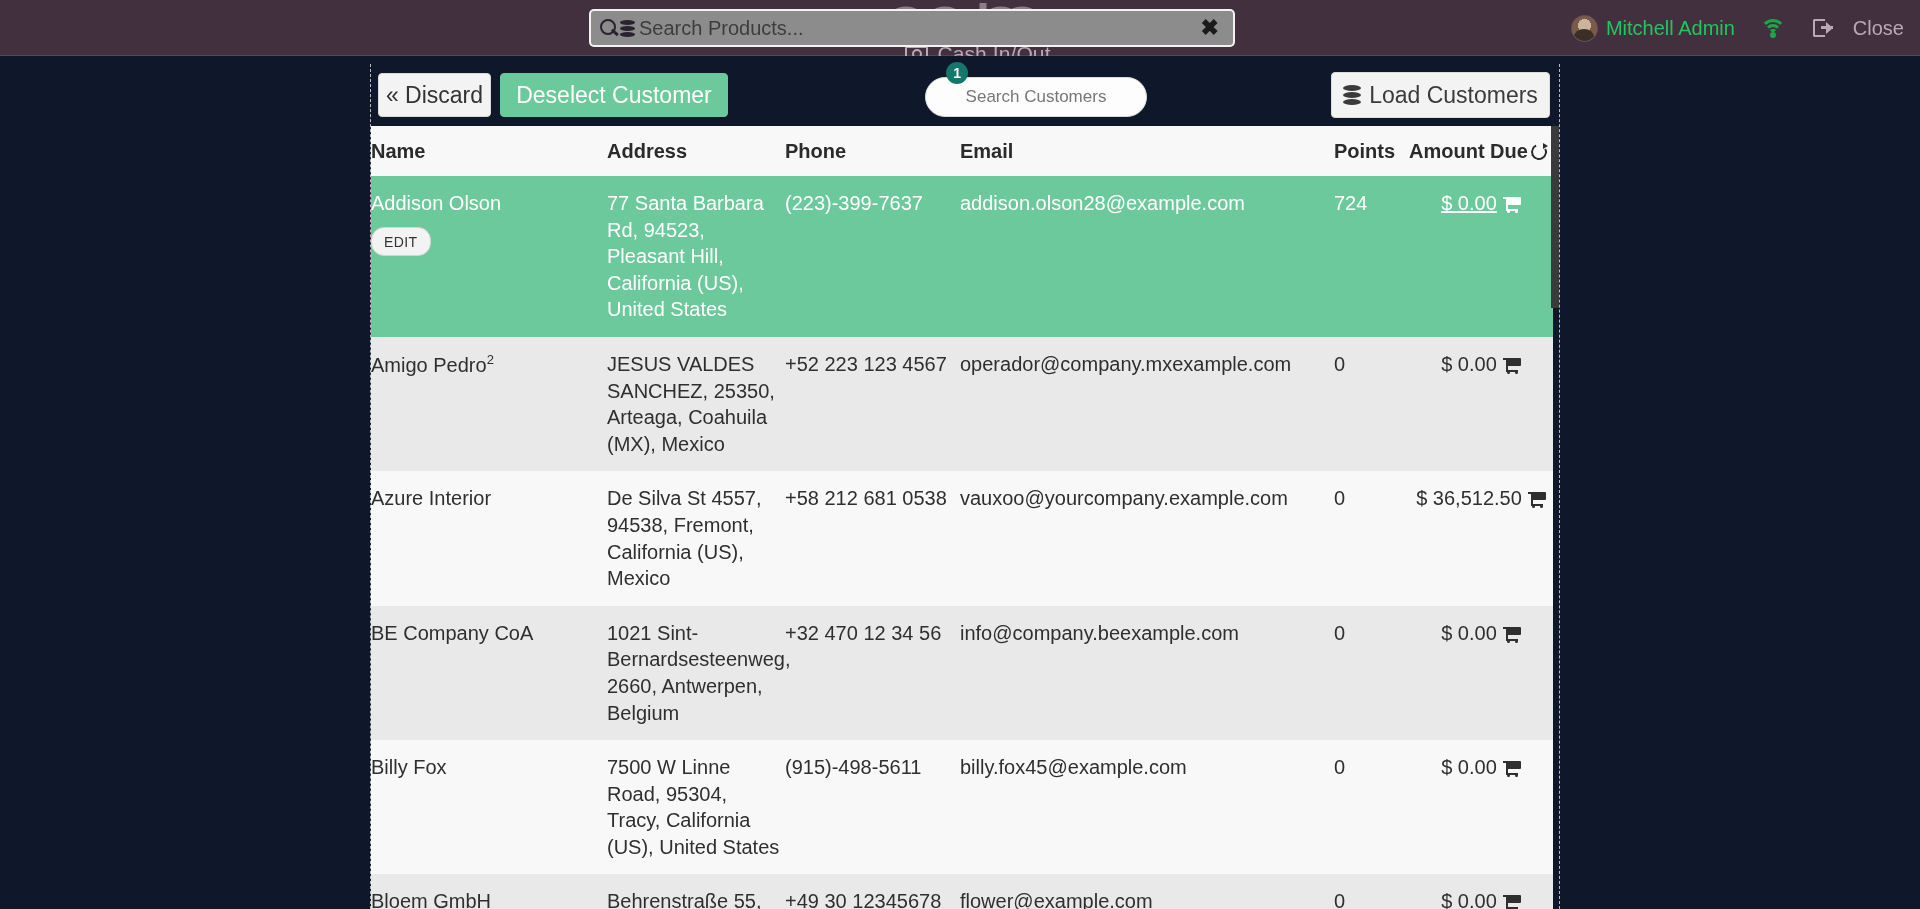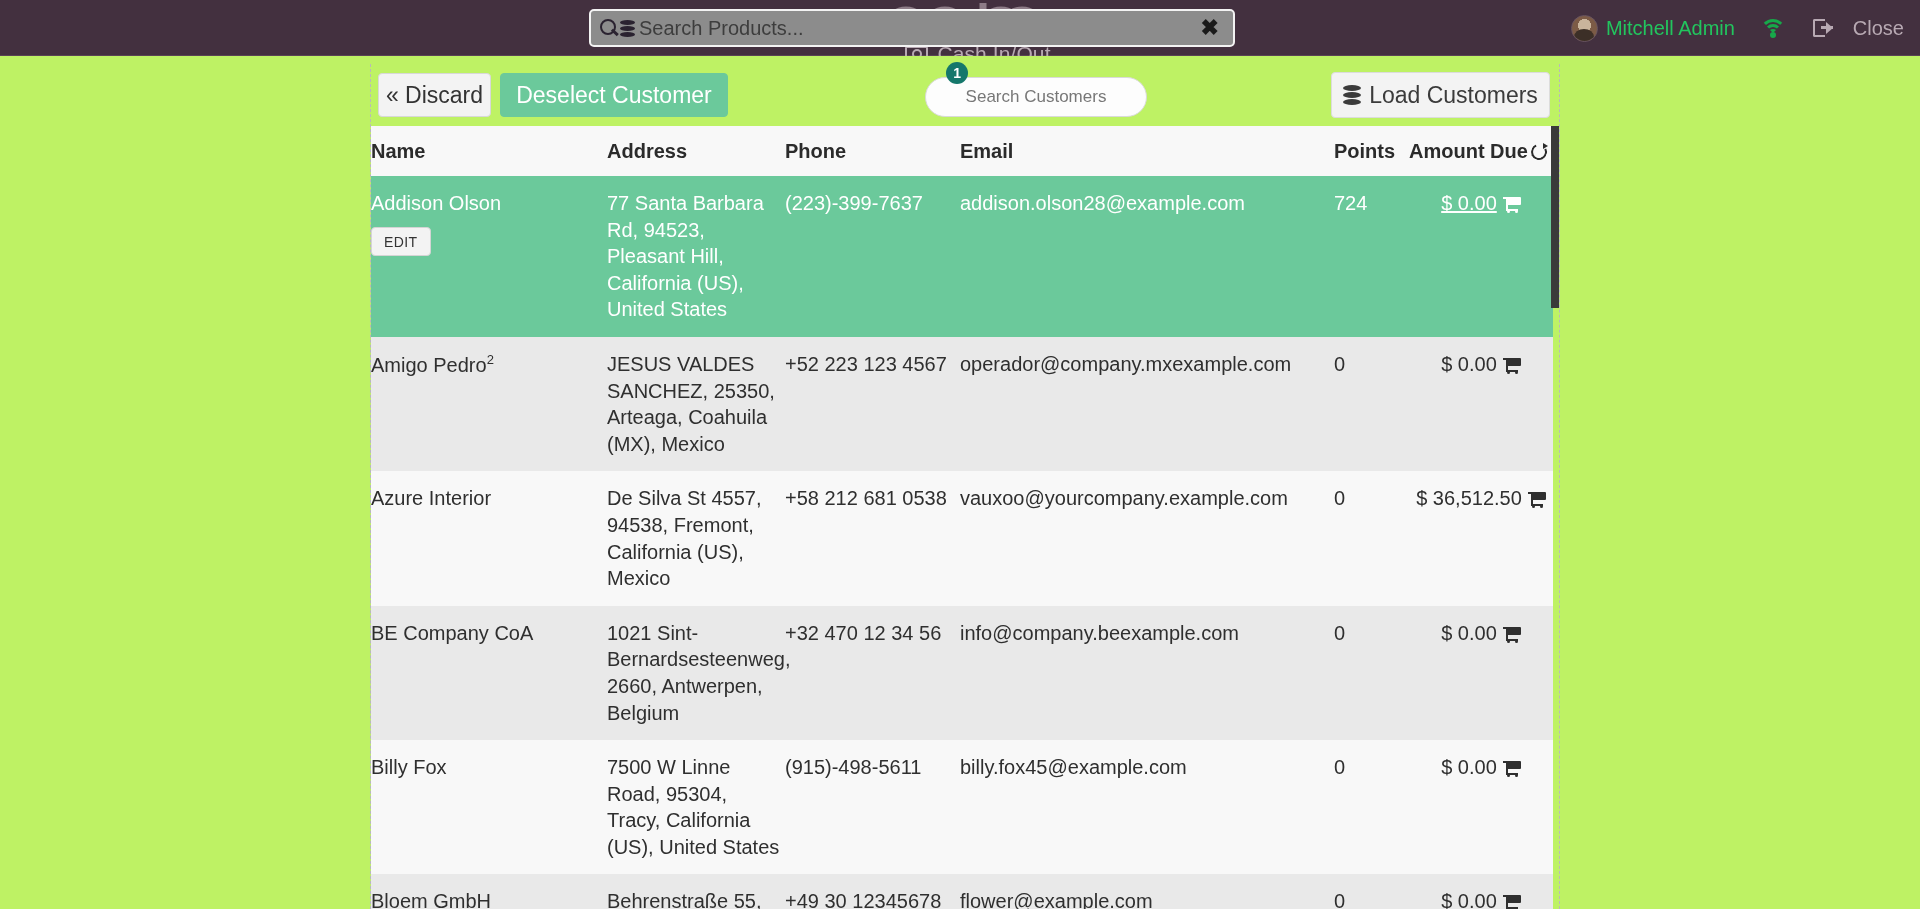--- a/index.html
+++ b/index.html
@@ -209,21 +209,21 @@
     position:absolute;right:0;top:3px;
     width:0;height:0;border-top:6px solid transparent;
     border-bottom:6px solid transparent;border-left:7px solid #b8a9b3;
   }
 
   
   .body-area {
     position:absolute;
     top:56px;left:0;
     width:1920px;height:853px;
-    background:#bef264;
+    background:#0f172a;
   }
 
   .clientlist {
     position: absolute;
     left: 370px; top: 8px;
     width: 1190px;
     height: 845px;
     border-left: 1px dashed #b9b9b9;
     border-right: 1px dashed #b9b9b9;
   }
@@ -360,21 +360,21 @@
   td.t-phone { white-space: nowrap; }
   td.t-email { }
   td.t-points{ }
   td.t-due   { text-align: center; padding-right: 8px; white-space: nowrap; }
 
   .edit-btn {
     display:inline-block;
     margin-top:10px;
     background:#f3f3f3;
     border:1px solid #d4d4d4;
-    border-radius:4px;
+    border-radius:13px;
     color:#333;
     font-size:14px;
     padding:5px 12px 4px;
     letter-spacing:.4px;
     cursor:pointer;
   }
   .sup { font-size:13px; vertical-align: super; }
 
   .due-amt { margin-right: 6px; }
   .row-sel .due-amt {

